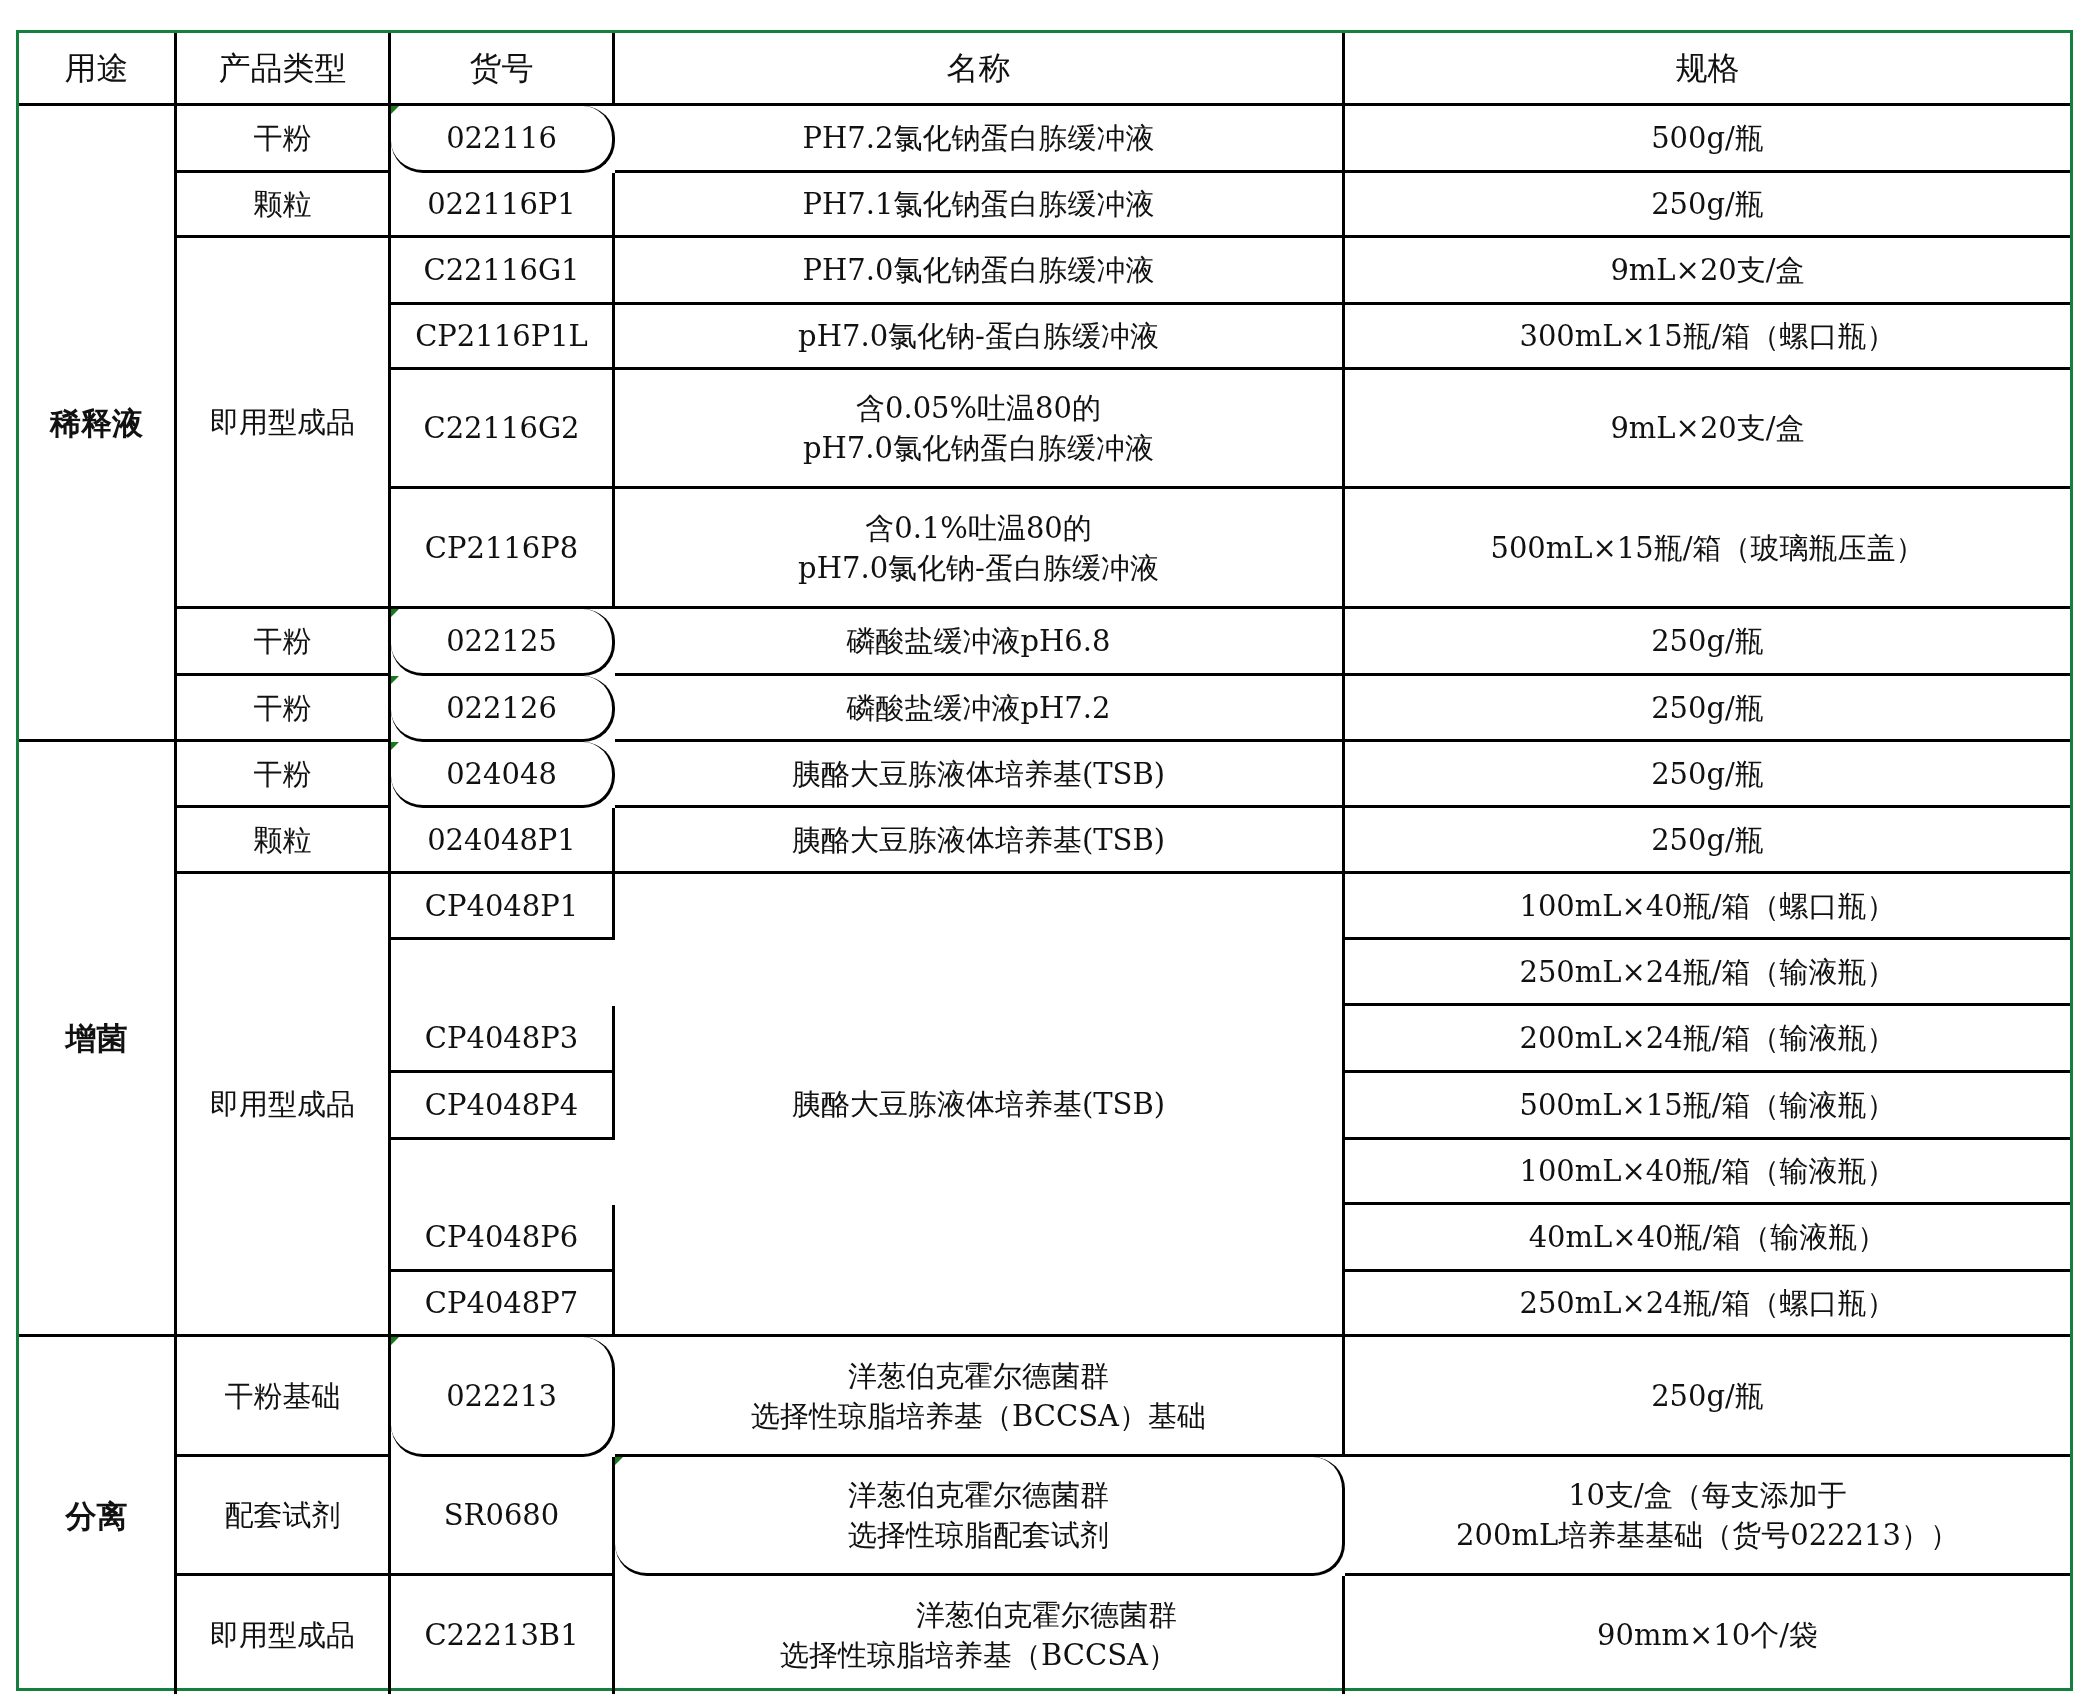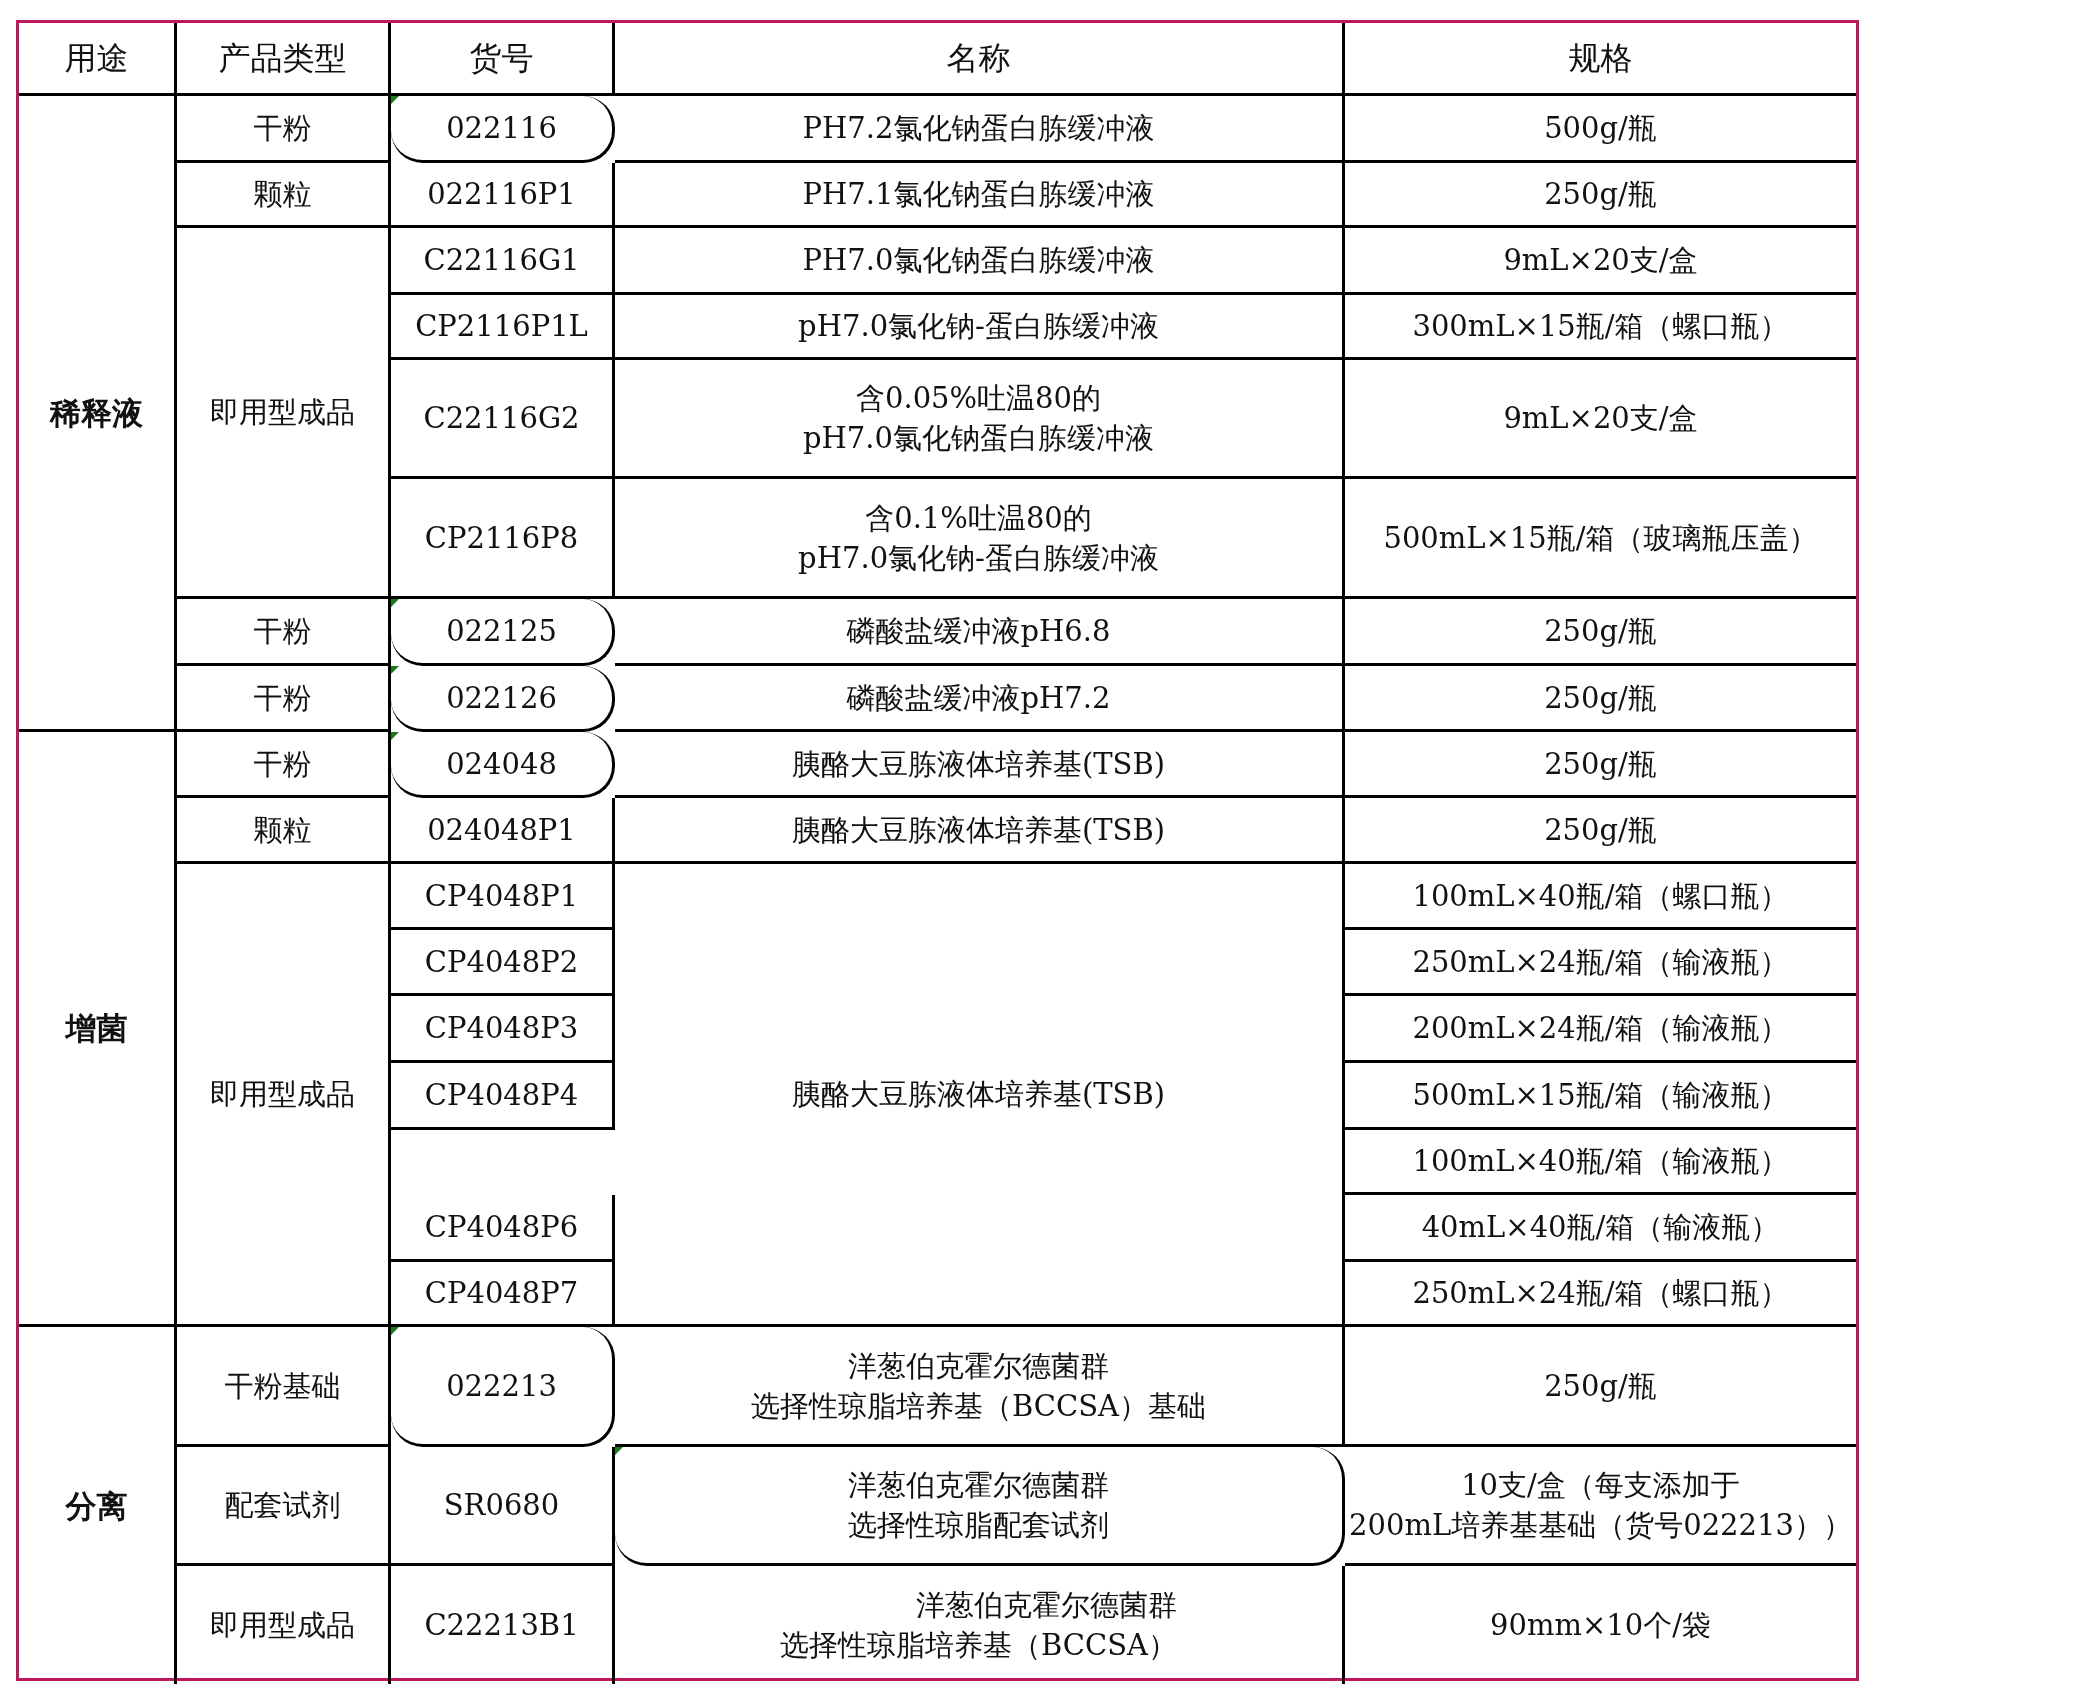--- a/index.html
+++ b/index.html
@@ -1,19 +1,19 @@
 <!DOCTYPE html>
 <html><head>
 <meta charset="utf-8">
 <style>
   html,body{margin:0;padding:0;background:#fff;}
   body{width:2090px;height:1696px;position:relative;overflow:hidden;
        font-family:"DejaVu Serif","Liberation Serif",serif;color:#111;}
-  #grid{position:absolute;left:16px;top:20px;width:1843px;height:1661px;
-        display:grid;border:3px solid #be185d;box-sizing:border-box;
+  #grid{position:absolute;left:16px;top:30px;width:2057px;height:1661px;
+        display:grid;border:3px solid #15803d;box-sizing:border-box;
         grid-template-columns:158px 214px 224px 730px 1fr;
         grid-template-rows:73px 67px 65px 67px 65px 119px 120px 67px 66px 66px 66px 66px 66px 67px 67px 65px 67px 65px 120px 119px 118px;}
   .c{border-right:3px solid #000;border-bottom:3px solid #000;display:flex;
      align-items:center;justify-content:center;text-align:center;
      font-size:29px;line-height:40px;white-space:pre-line;box-sizing:border-box;}
   .last-col{border-right:none;}
   .last-row{border-bottom:none;text-align:right;}
   .hdr{font-size:32px;font-weight:normal;}
   .grp{font-size:31px;font-weight:bold;}
   .mark{position:relative;border-radius:32px;}
@@ -51,21 +51,20 @@
   <div class="c" style="grid-column:3;grid-row:3">022116P1</div>
   <div class="c" style="grid-column:3;grid-row:4">C22116G1</div>
   <div class="c" style="grid-column:3;grid-row:5">CP2116P1L</div>
   <div class="c" style="grid-column:3;grid-row:6">C22116G2</div>
   <div class="c" style="grid-column:3;grid-row:7">CP2116P8</div>
   <div class="c mark" style="grid-column:3;grid-row:8">022125</div>
   <div class="c mark" style="grid-column:3;grid-row:9">022126</div>
   <div class="c mark" style="grid-column:3;grid-row:10">024048</div>
   <div class="c" style="grid-column:3;grid-row:11">024048P1</div>
   <div class="c" style="grid-column:3;grid-row:12">CP4048P1</div>
-  <div class="c" style="grid-column:3;grid-row:13">CP4048P2</div>
   <div class="c" style="grid-column:3;grid-row:14">CP4048P3</div>
   <div class="c" style="grid-column:3;grid-row:15">CP4048P4</div>
   <div class="c" style="grid-column:3;grid-row:17">CP4048P6</div>
   <div class="c" style="grid-column:3;grid-row:18">CP4048P7</div>
   <div class="c mark" style="grid-column:3;grid-row:19">022213</div>
   <div class="c" style="grid-column:3;grid-row:20">SR0680</div>
   <div class="c last-row" style="grid-column:3;grid-row:21">C22213B1</div>
 
   <div class="c" style="grid-column:4;grid-row:2">PH7.2氯化钠蛋白胨缓冲液</div>
   <div class="c" style="grid-column:4;grid-row:3">PH7.1氯化钠蛋白胨缓冲液</div>

